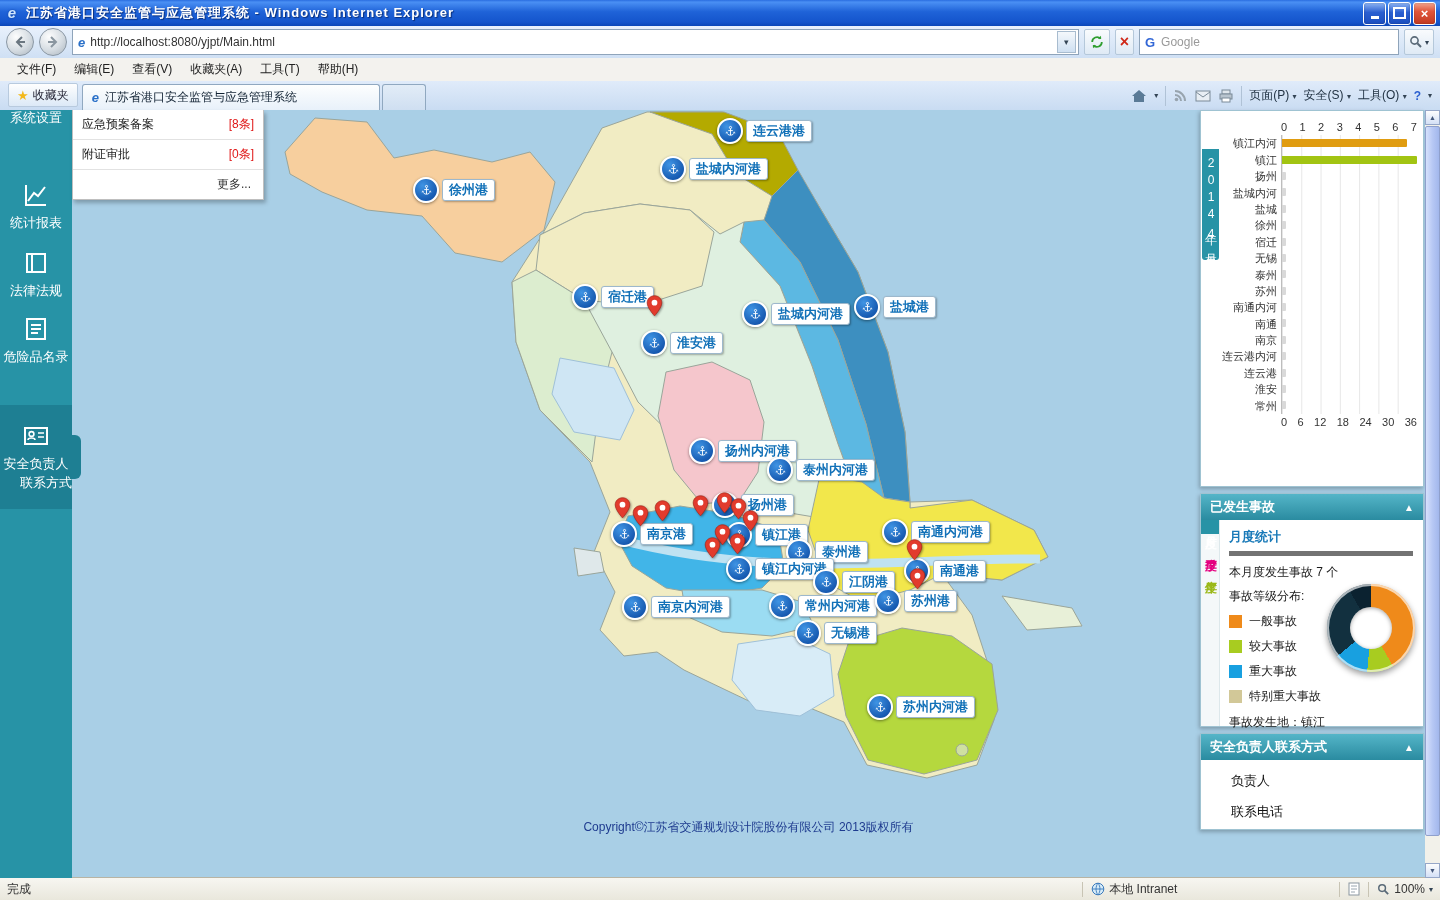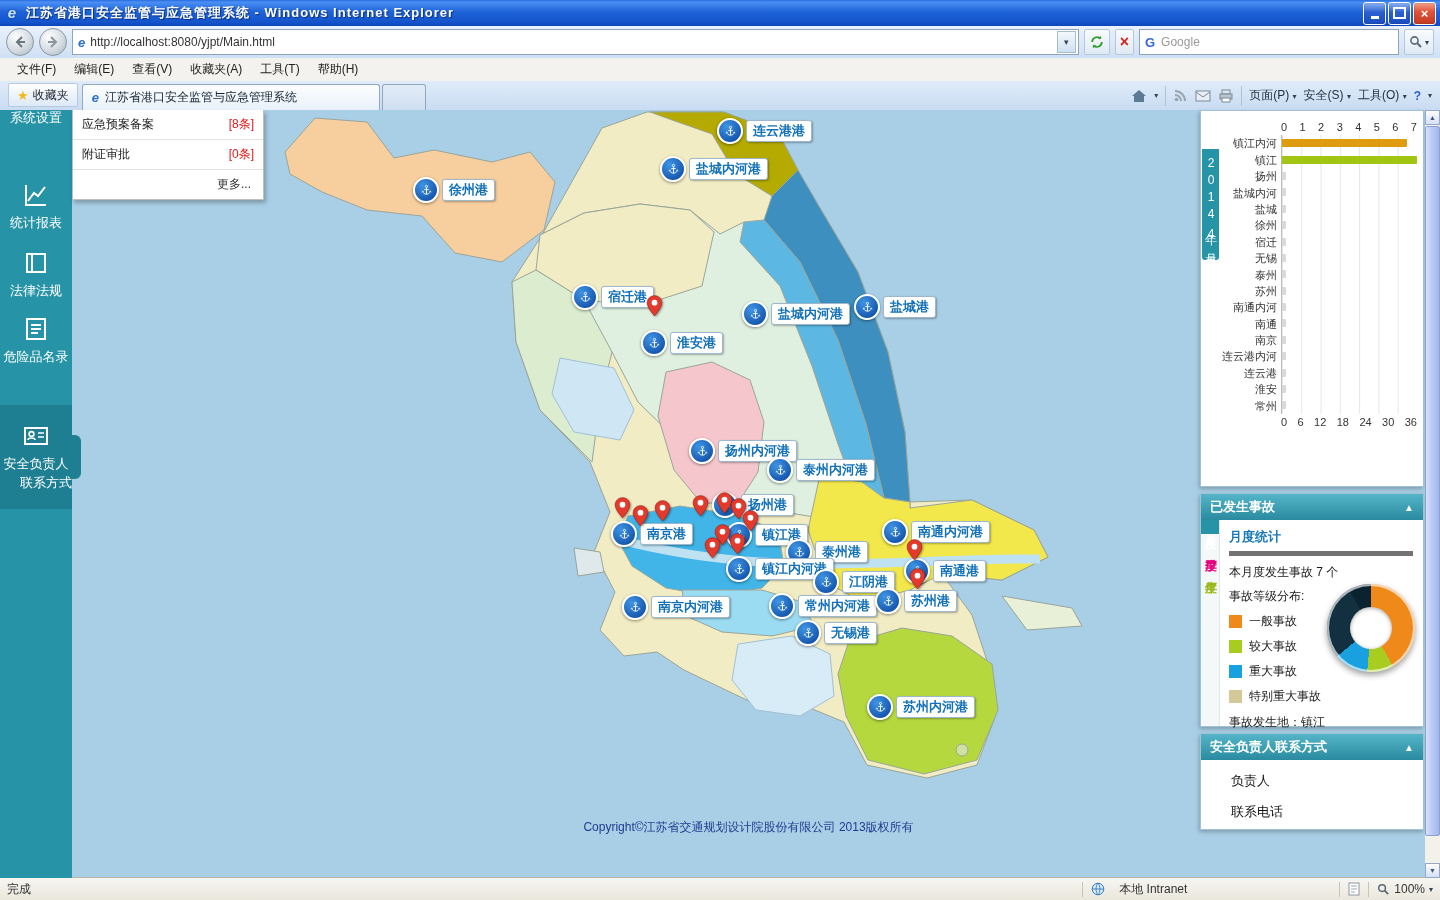--- a/index.html
+++ b/index.html
@@ -114,21 +114,21 @@
   
   .scroll-v{position:absolute;right:0;top:0;width:15px;height:768px;background:#f2f1ea;z-index:9;}
   .sb-arrow{position:absolute;left:0;width:15px;height:15px;background:linear-gradient(#fdfdfd,#d4e0f6);border:1px solid #96a7c8;box-sizing:border-box;color:#44587c;font-size:7px;display:flex;align-items:center;justify-content:center;}
   .sb-up{top:0;}
   .sb-down{bottom:0;}
   .sb-thumb{position:absolute;left:0;top:16px;width:15px;height:710px;background:linear-gradient(90deg,#d6e1fc,#b7c8f4 50%,#a2b7ec);border:1px solid #8fa0cc;border-radius:2px;box-sizing:border-box;}
   
   .statusbar{position:absolute;bottom:0;left:0;right:0;height:22px;background:linear-gradient(#f7f6f1,#e9e7dc);border-top:1px solid #b8b4a4;display:flex;align-items:center;padding:0 7px;gap:8px;color:#333;}
   .status-left{flex:1;}
   .ssep{width:1px;height:15px;background:#c8c4b4;}
-  .zone{display:flex;align-items:center;gap:14px;width:240px;}
+  .zone{display:flex;align-items:center;gap:4px;width:240px;}
   .zoomctl{display:flex;align-items:center;gap:4px;}
 </style>
 </head>
 <body>
 
 <div class="screen">
 
   <div class="titlebar">
     <span class="ie-logo">e</span>
     <span class="title-text">江苏省港口安全监管与应急管理系统 - Windows Internet Explorer</span>

